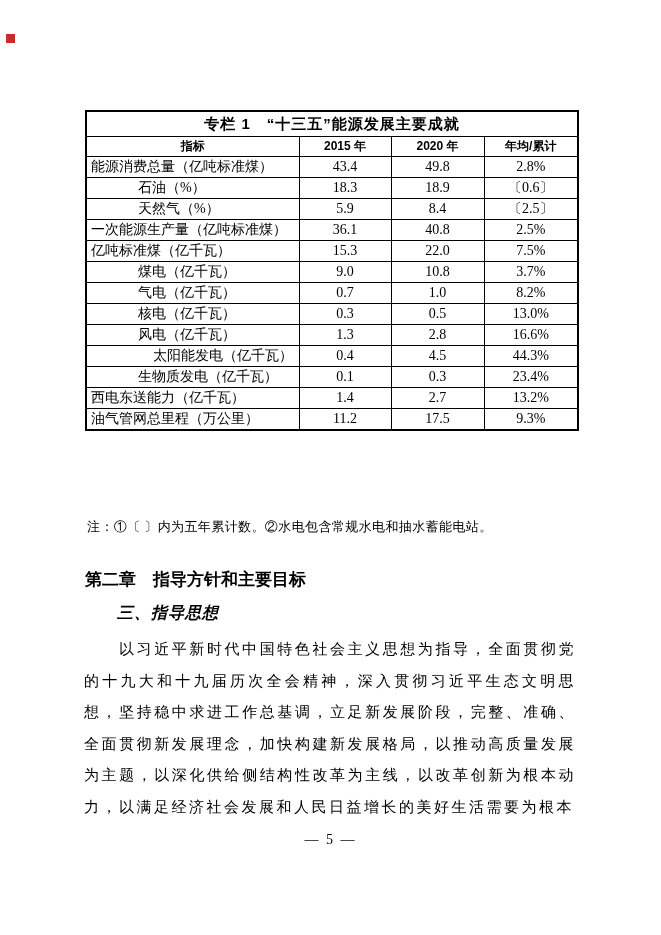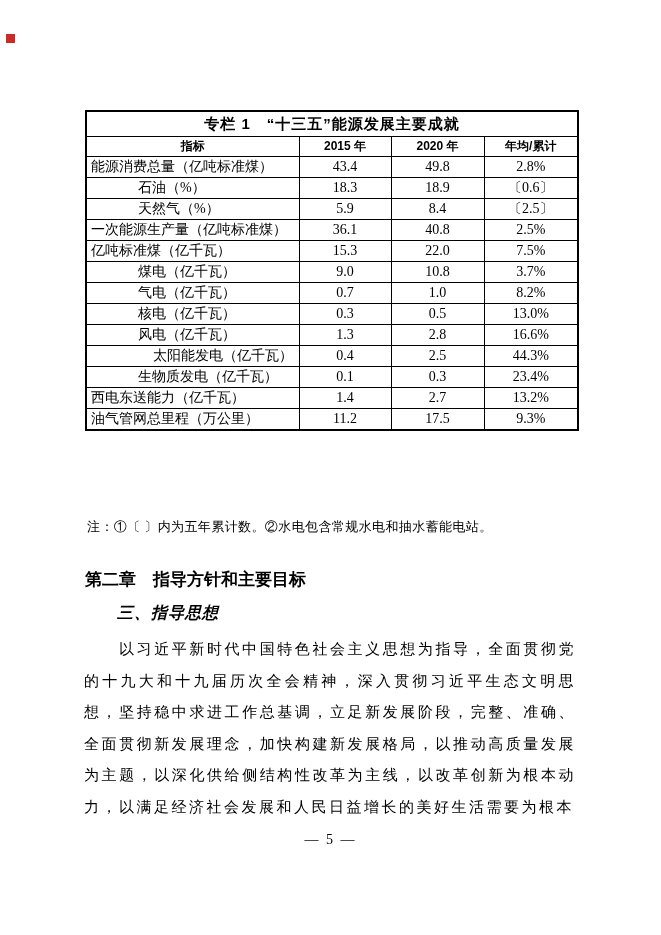--- a/index.html
+++ b/index.html
@@ -149,21 +149,21 @@
       <tr class="r">
         <td class="lbl i2">风电（亿千瓦）</td>
         <td class="num">1.3</td>
         <td class="num">2.8</td>
         <td class="num">16.6%</td>
       </tr>
 
       <tr class="r">
         <td class="lbl i3">太阳能发电（亿千瓦）</td>
         <td class="num">0.4</td>
-        <td class="num">2.5</td>
+        <td class="num">4.5</td>
         <td class="num">44.3%</td>
       </tr>
 
       <tr class="r">
         <td class="lbl i2">生物质发电（亿千瓦）</td>
         <td class="num">0.1</td>
         <td class="num">0.3</td>
         <td class="num">23.4%</td>
       </tr>
 

